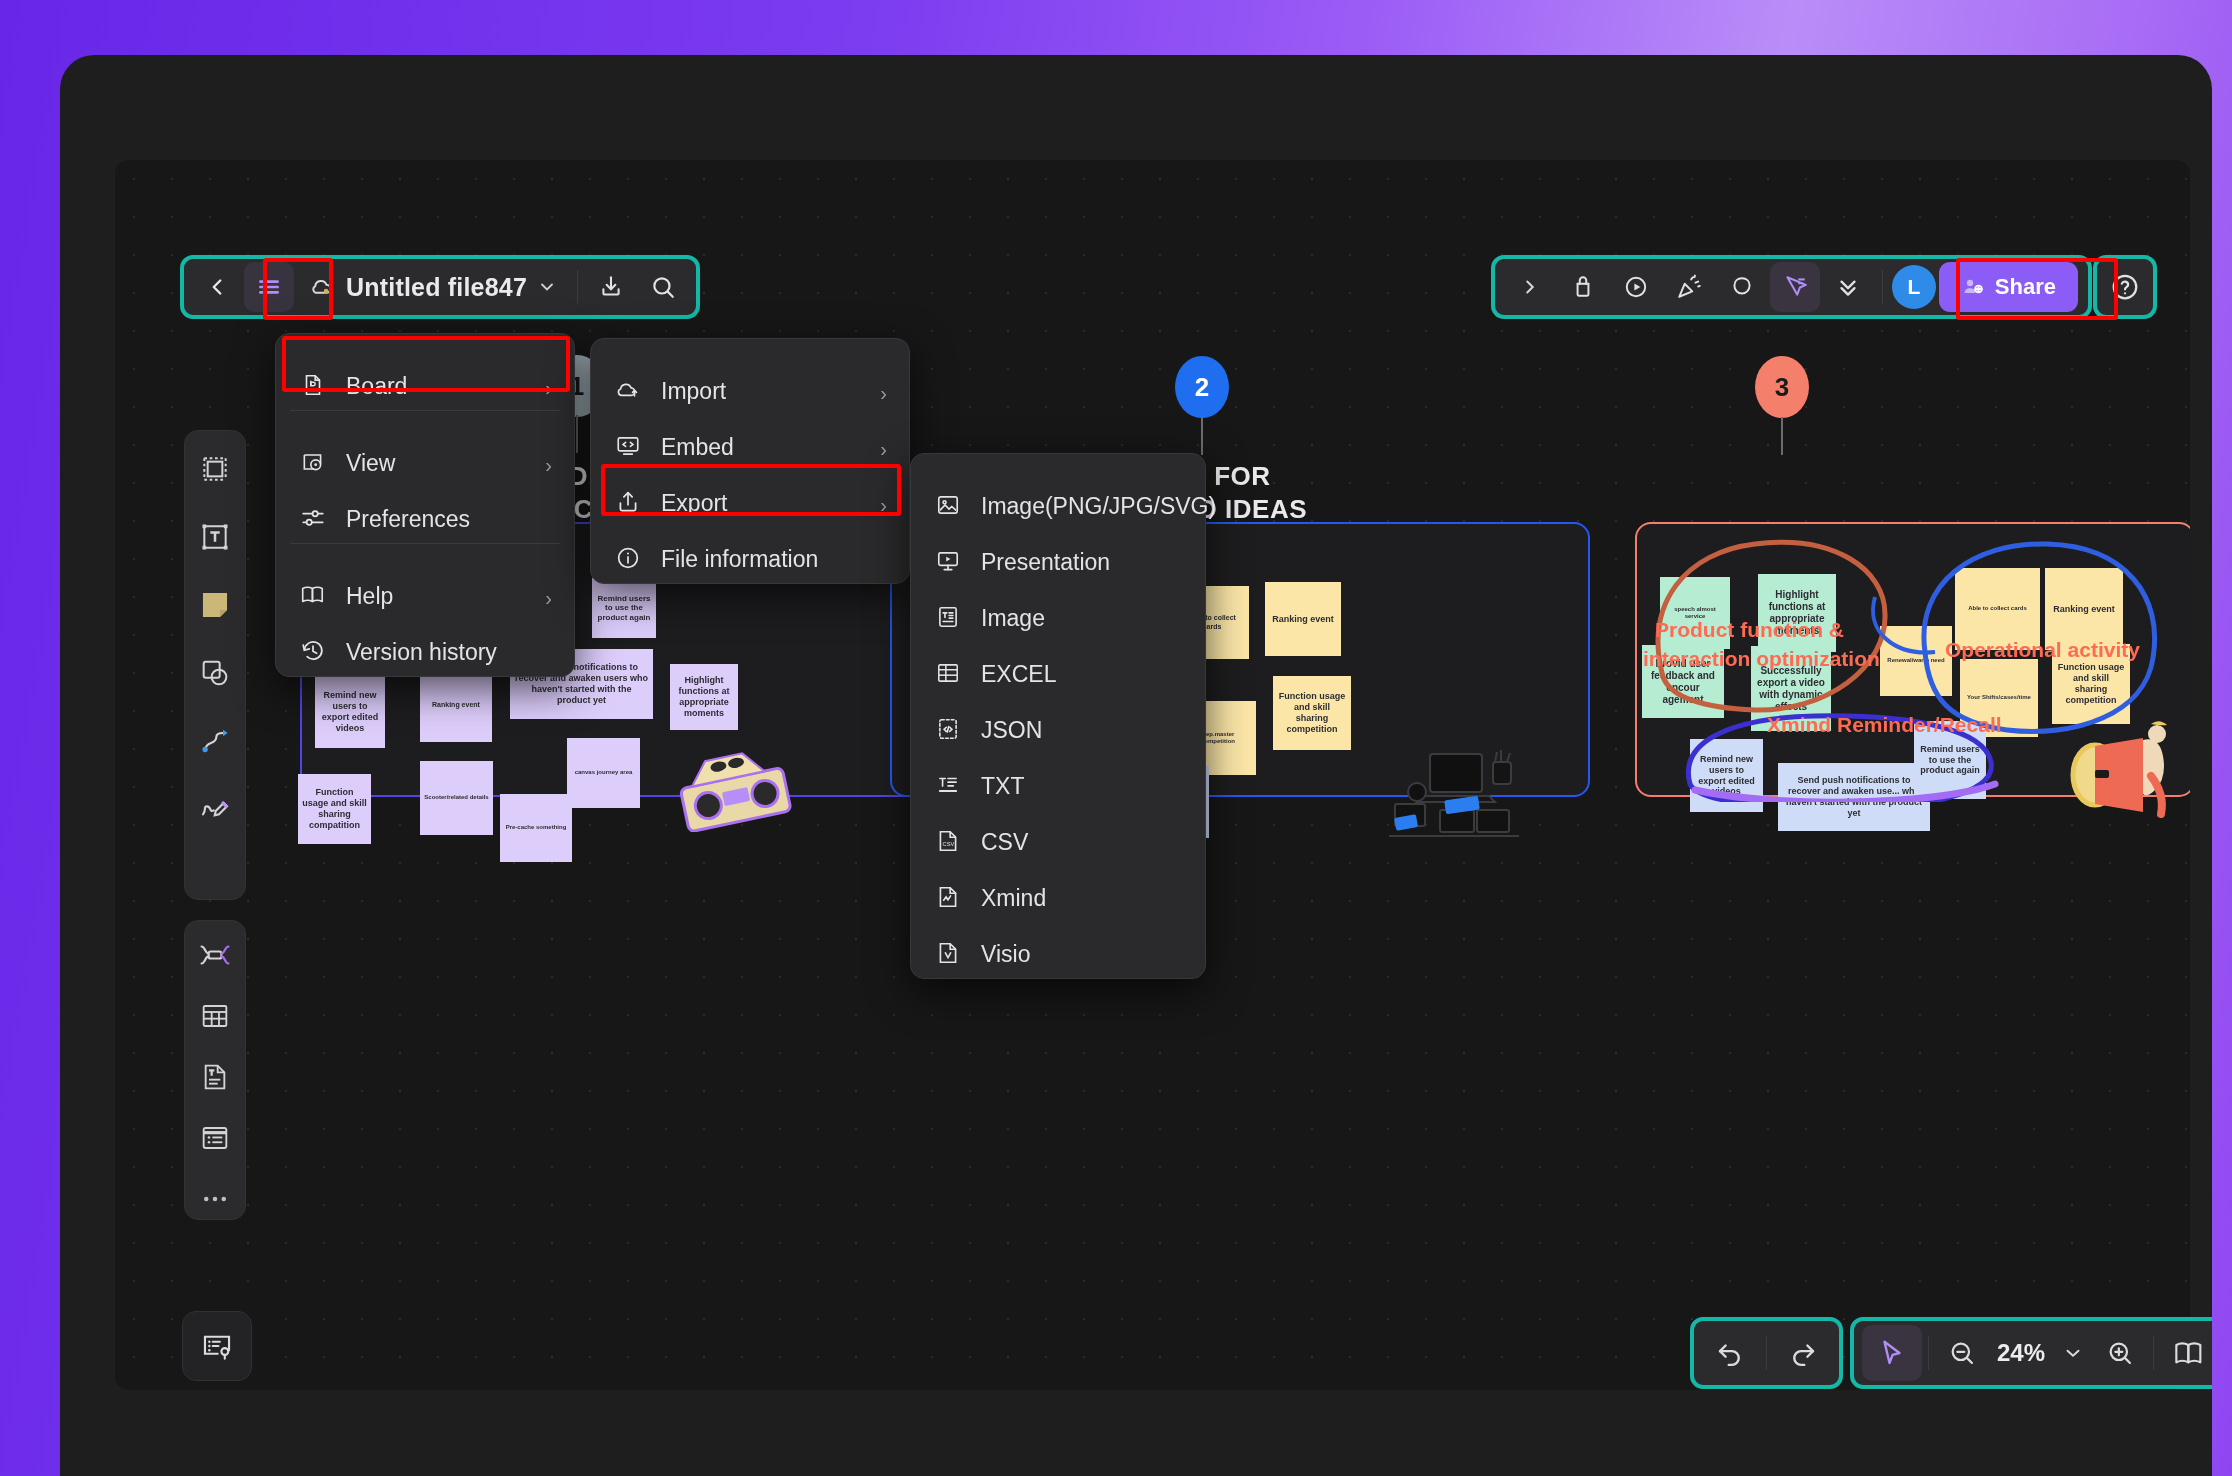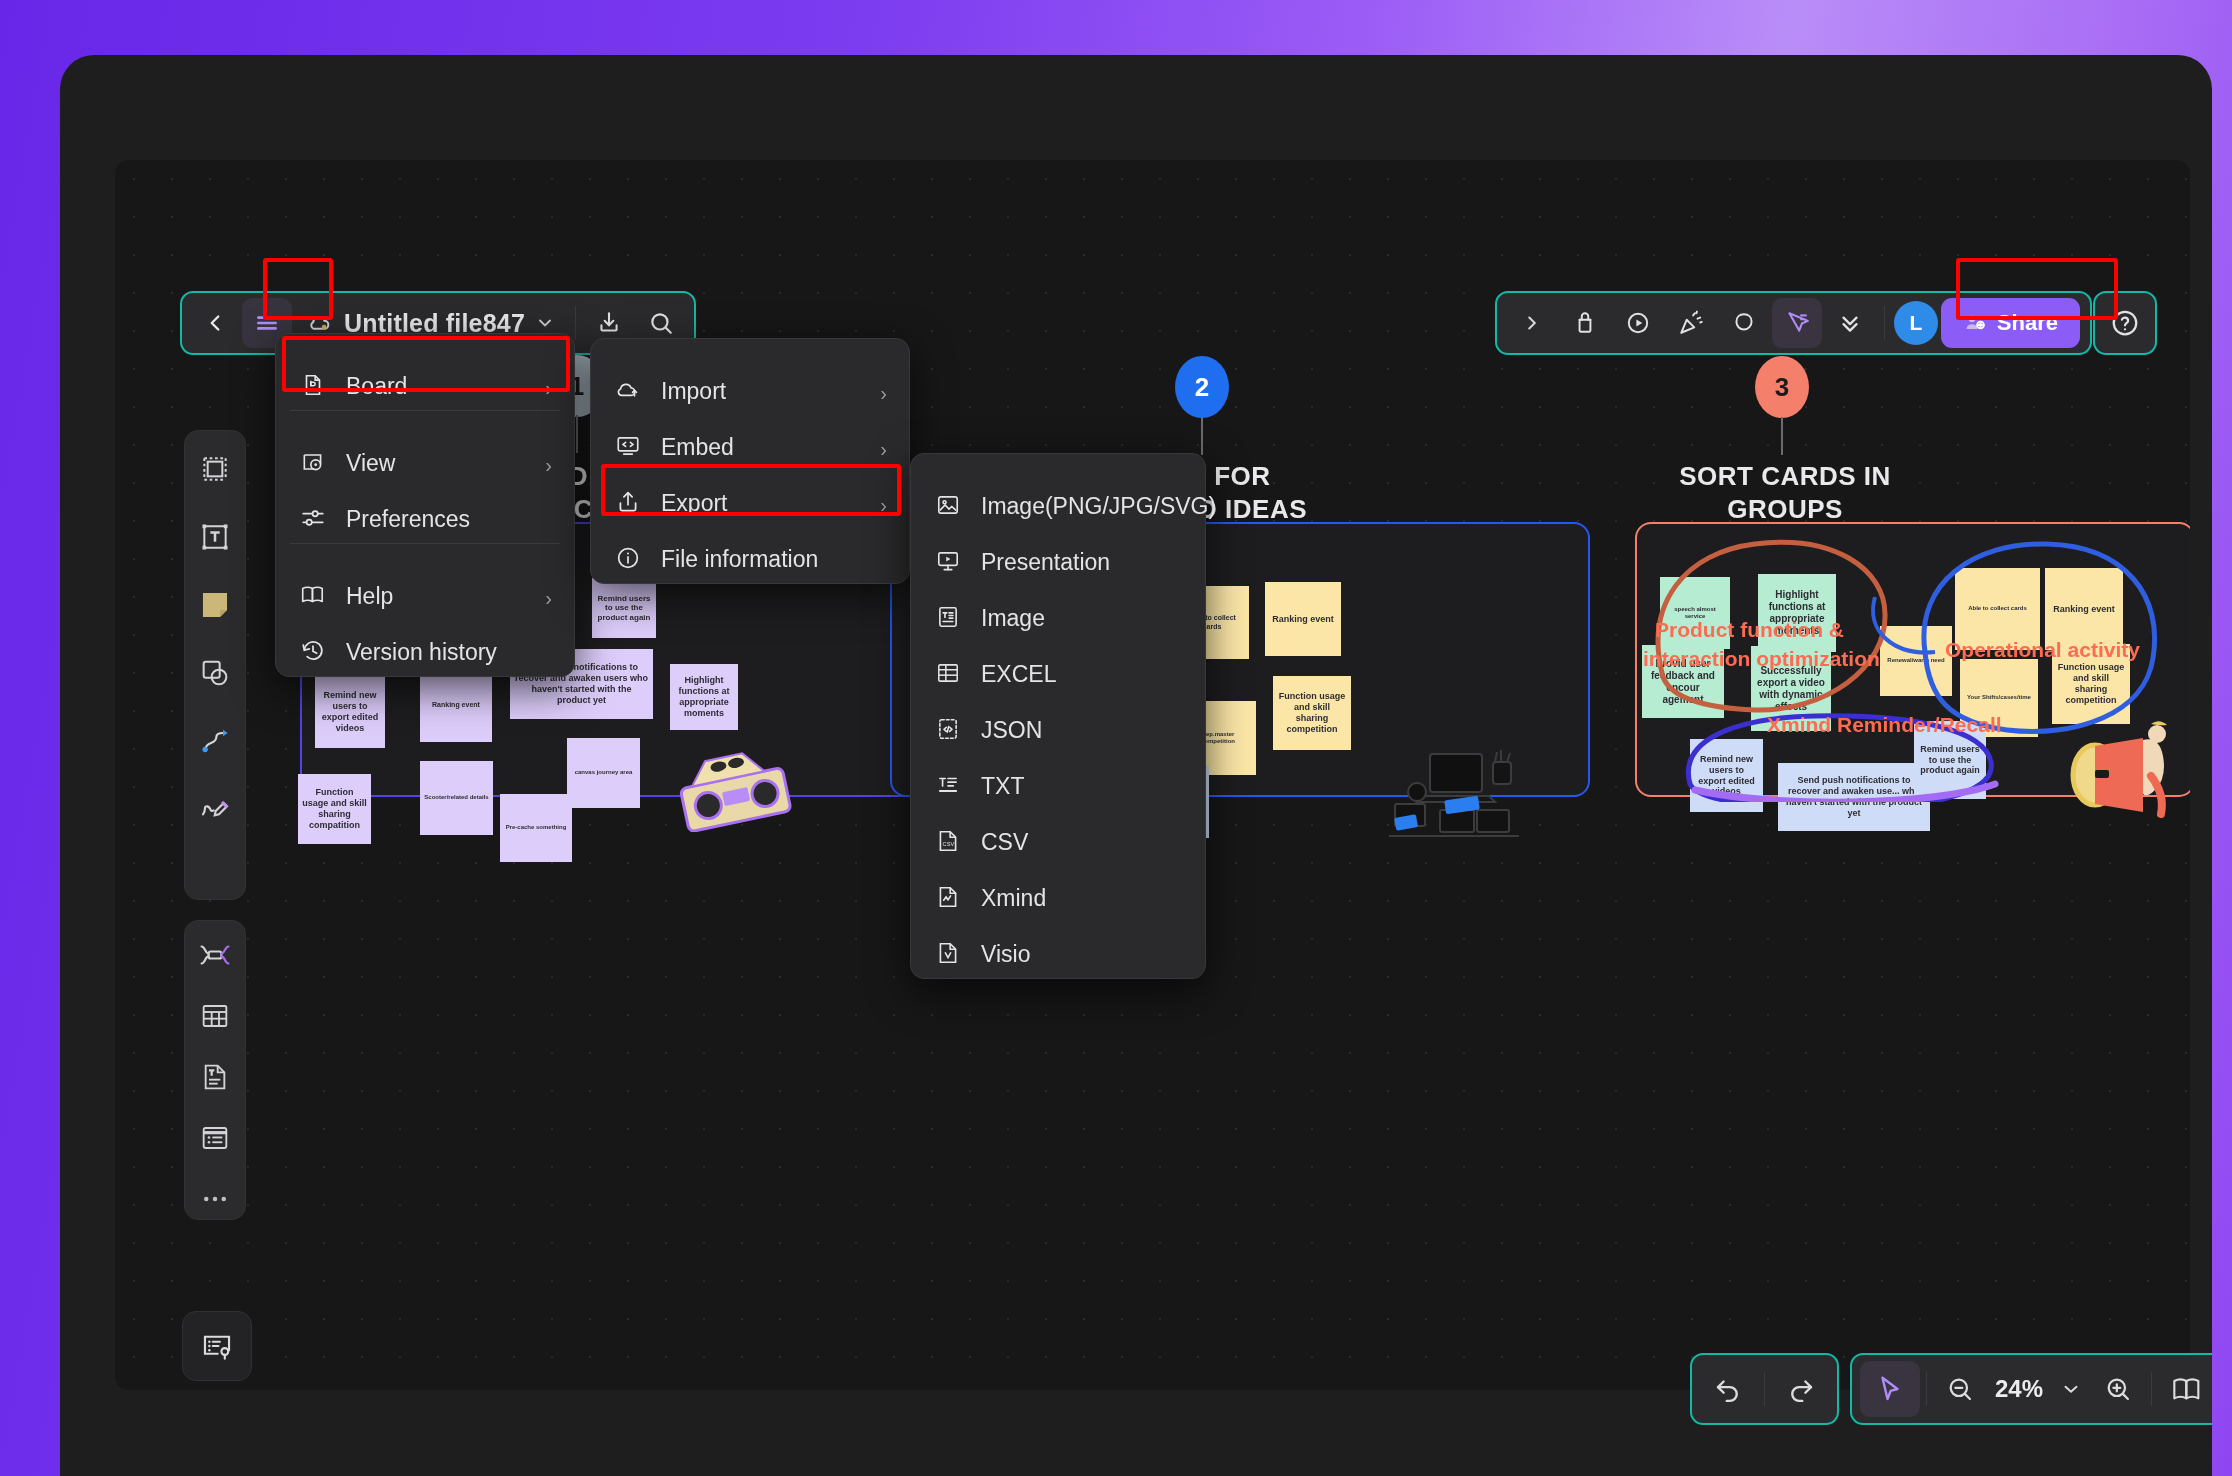--- a/index.html
+++ b/index.html
@@ -20,22 +20,22 @@
     position:absolute; left:55px; top:105px; width:2075px; height:1230px;
     background:#171717; border-radius:14px;
     background-image:
       radial-gradient(circle, rgba(255,255,255,.085) 1.2px, transparent 1.3px);
     background-size:38px 38px;
     overflow:hidden;
   }
 
   
   .pill{
-    position:absolute; background:#2b2b2d; border:2px solid #14b8a6;
-    border-radius:13px; display:flex; align-items:center;margin-top:36px;
+    position:absolute; background:#2b2b2d; border:4px solid #14b8a6;
+    border-radius:13px; display:flex; align-items:center;
   }
   .tb-btn{
     width:50px;height:50px;border-radius:10px;display:flex;align-items:center;
     justify-content:center;color:#e8e8ea; cursor:pointer;
   }
   .tb-btn.active{ background:#39343f; }
   .divider-v{ width:1px;height:34px;background:#3c3c40;margin:0 6px; }
 
   
   #topbar-left{ left:120px; top:200px; height:64px; padding:0 8px; gap:2px; z-index:20;}
@@ -187,24 +187,20 @@
         <rect x="92" y="70" width="32" height="22" rx="2" fill="#121212"></rect>
         <circle cx="32" cy="52" r="9" fill="#111"></circle>
         <path d="M4 96 h130"></path>
       </g>
       <rect x="60" y="58" width="34" height="14" rx="2" transform="rotate(-8 77 65)" fill="#2a7ef0"></rect>
       <rect x="10" y="76" width="22" height="13" rx="2" transform="rotate(-10 21 82)" fill="#2a7ef0"></rect>
     </svg>
 
     <div class="badge" style="left:1640px;top:196px;background:#f4806c;">3</div>
     <div class="badge-stem" style="left:1666px;top:257px;height:38px;"></div>
-    <div class="sect-title" style="left:1490px;top:300px;width:360px;">
-      <span style="white-space:pre-line;">SORT CARDS IN
-GROUPS</span>
-    </div>
 
     <div class="frame" style="left:1520px;top:362px;width:560px;height:275px;border:2px solid #f4806c;"></div>
 
     <div class="note" style="left:1545px;top:381px;width:70px;height:72px;background:#b6ecd2;font-size:6px;">speech almost service</div>
     <div class="note" style="left:1643px;top:378px;width:78px;height:78px;background:#b6ecd2;font-size:10px;">Highlight functions at appropriate moments</div>
     <div class="note" style="left:1527px;top:449px;width:82px;height:73px;background:#b6ecd2;font-size:10px;">Provid user feedback and encour agement</div>
     <div class="note" style="left:1636px;top:450px;width:80px;height:85px;background:#b6ecd2;font-size:10px;">Successfully export a video with dynamic effects</div>
 
     <div class="note" style="left:1840px;top:372px;width:85px;height:82px;background:#fbe6a7;font-size:6px;">Able to collect cards</div>
     <div class="note" style="left:1930px;top:372px;width:78px;height:82px;background:#fbe6a7;font-size:9px;">Ranking event</div>

